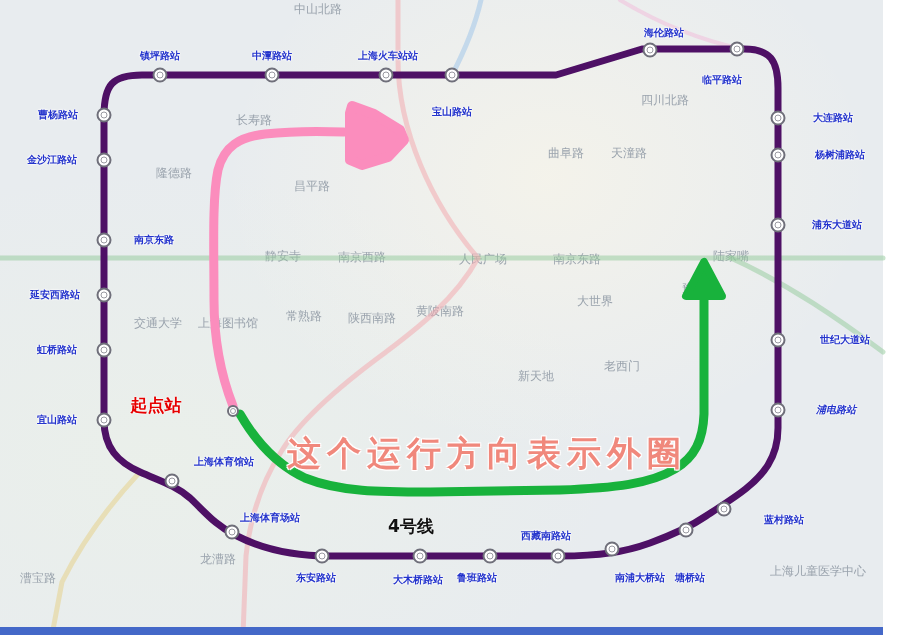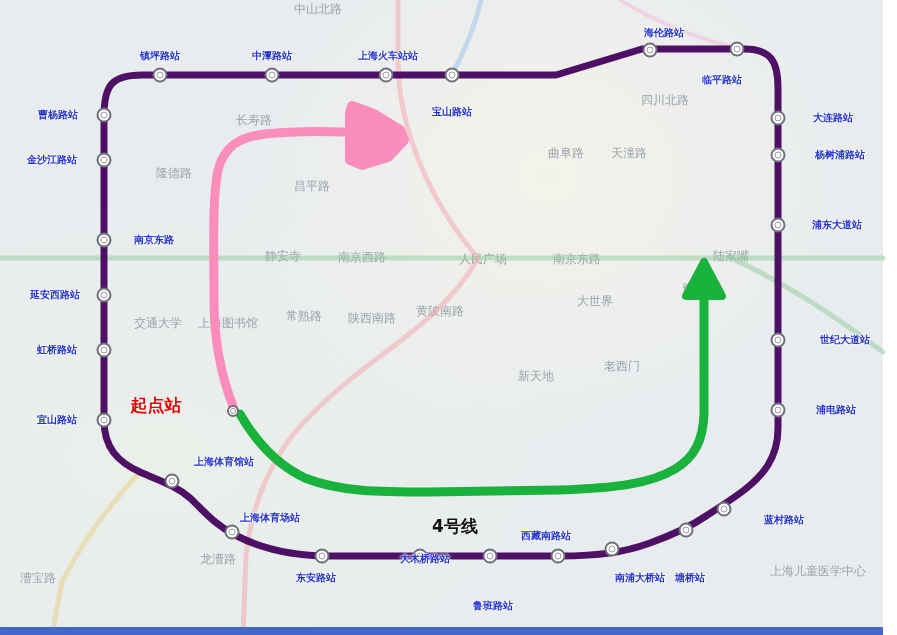--- a/index.html
+++ b/index.html
@@ -176,43 +176,44 @@
       <div class="station-label" style="left: 722px; top: 80px;">临平路站</div>
       <div class="marker" style="left: 778px; top: 118px;"></div>
       <div class="station-label" style="left: 833px; top: 118px;">大连路站</div>
       <div class="marker" style="left: 778px; top: 155px;"></div>
       <div class="station-label" style="left: 840px; top: 155px;">杨树浦路站</div>
       <div class="marker" style="left: 778px; top: 225px;"></div>
       <div class="station-label" style="left: 837px; top: 225px;">浦东大道站</div>
       <div class="marker" style="left: 778px; top: 340px;"></div>
       <div class="station-label" style="left: 845px; top: 340px;">世纪大道站</div>
       <div class="marker" style="left: 778px; top: 410px;"></div>
-      <div class="station-label" style="left: 836px; top: 410px;">浦电路站</div>
+      <div class="station-label" style="left: 836px; top: 410px; font-style: italic;">浦电路站</div>
       <div class="marker" style="left: 724px; top: 509px;"></div>
       <div class="station-label" style="left: 784px; top: 520px;">蓝村路站</div>
       <div class="marker" style="left: 686px; top: 530px;"></div>
       <div class="station-label" style="left: 690px; top: 578px;">塘桥站</div>
       <div class="marker" style="left: 612px; top: 549px;"></div>
       <div class="station-label" style="left: 640px; top: 578px;">南浦大桥站</div>
       <div class="marker" style="left: 558px; top: 556px;"></div>
       <div class="station-label" style="left: 546px; top: 536px;">西藏南路站</div>
       <div class="marker" style="left: 490px; top: 556px;"></div>
-      <div class="station-label" style="left: 493px; top: 578px; margin-top: 28px;">鲁班路站</div>
+      <div class="station-label" style="left: 477px; top: 578px;">鲁班路站</div>
       <div class="marker" style="left: 420px; top: 556px;"></div>
-      <div class="station-label" style="left: 418px; top: 559px; margin-left: 7px;">大木桥路站</div>
+      <div class="station-label" style="left: 418px; top: 580px;">大木桥路站</div>
       <div class="marker" style="left: 322px; top: 556px;"></div>
       <div class="station-label" style="left: 316px; top: 578px;">东安路站</div>
       <div class="marker" style="left: 232px; top: 532px;"></div>
       <div class="station-label" style="left: 270px; top: 518px;">上海体育场站</div>
       <div class="marker" style="left: 172px; top: 481px;"></div>
       <div class="station-label" style="left: 224px; top: 462px;">上海体育馆站</div>
       <div class="marker small" style="left: 233px; top: 411px;"></div>
     </div>
 
 
+  <div class="note" id="outer-note" style="left:287px;top:431px;">这个运行方向表示外圈</div>
 
   <div id="start-label" style="left:156px;top:405px;">起点站</div>
 
-  <div id="line-name" style="left:411px;top:526px;margin-left:44px;">4号线</div>
+  <div id="line-name" style="left:411px;top:526px;">4号线</div>
 
   <div id="bottom-strip"></div>
 
 </div>
 
 </body></html>

